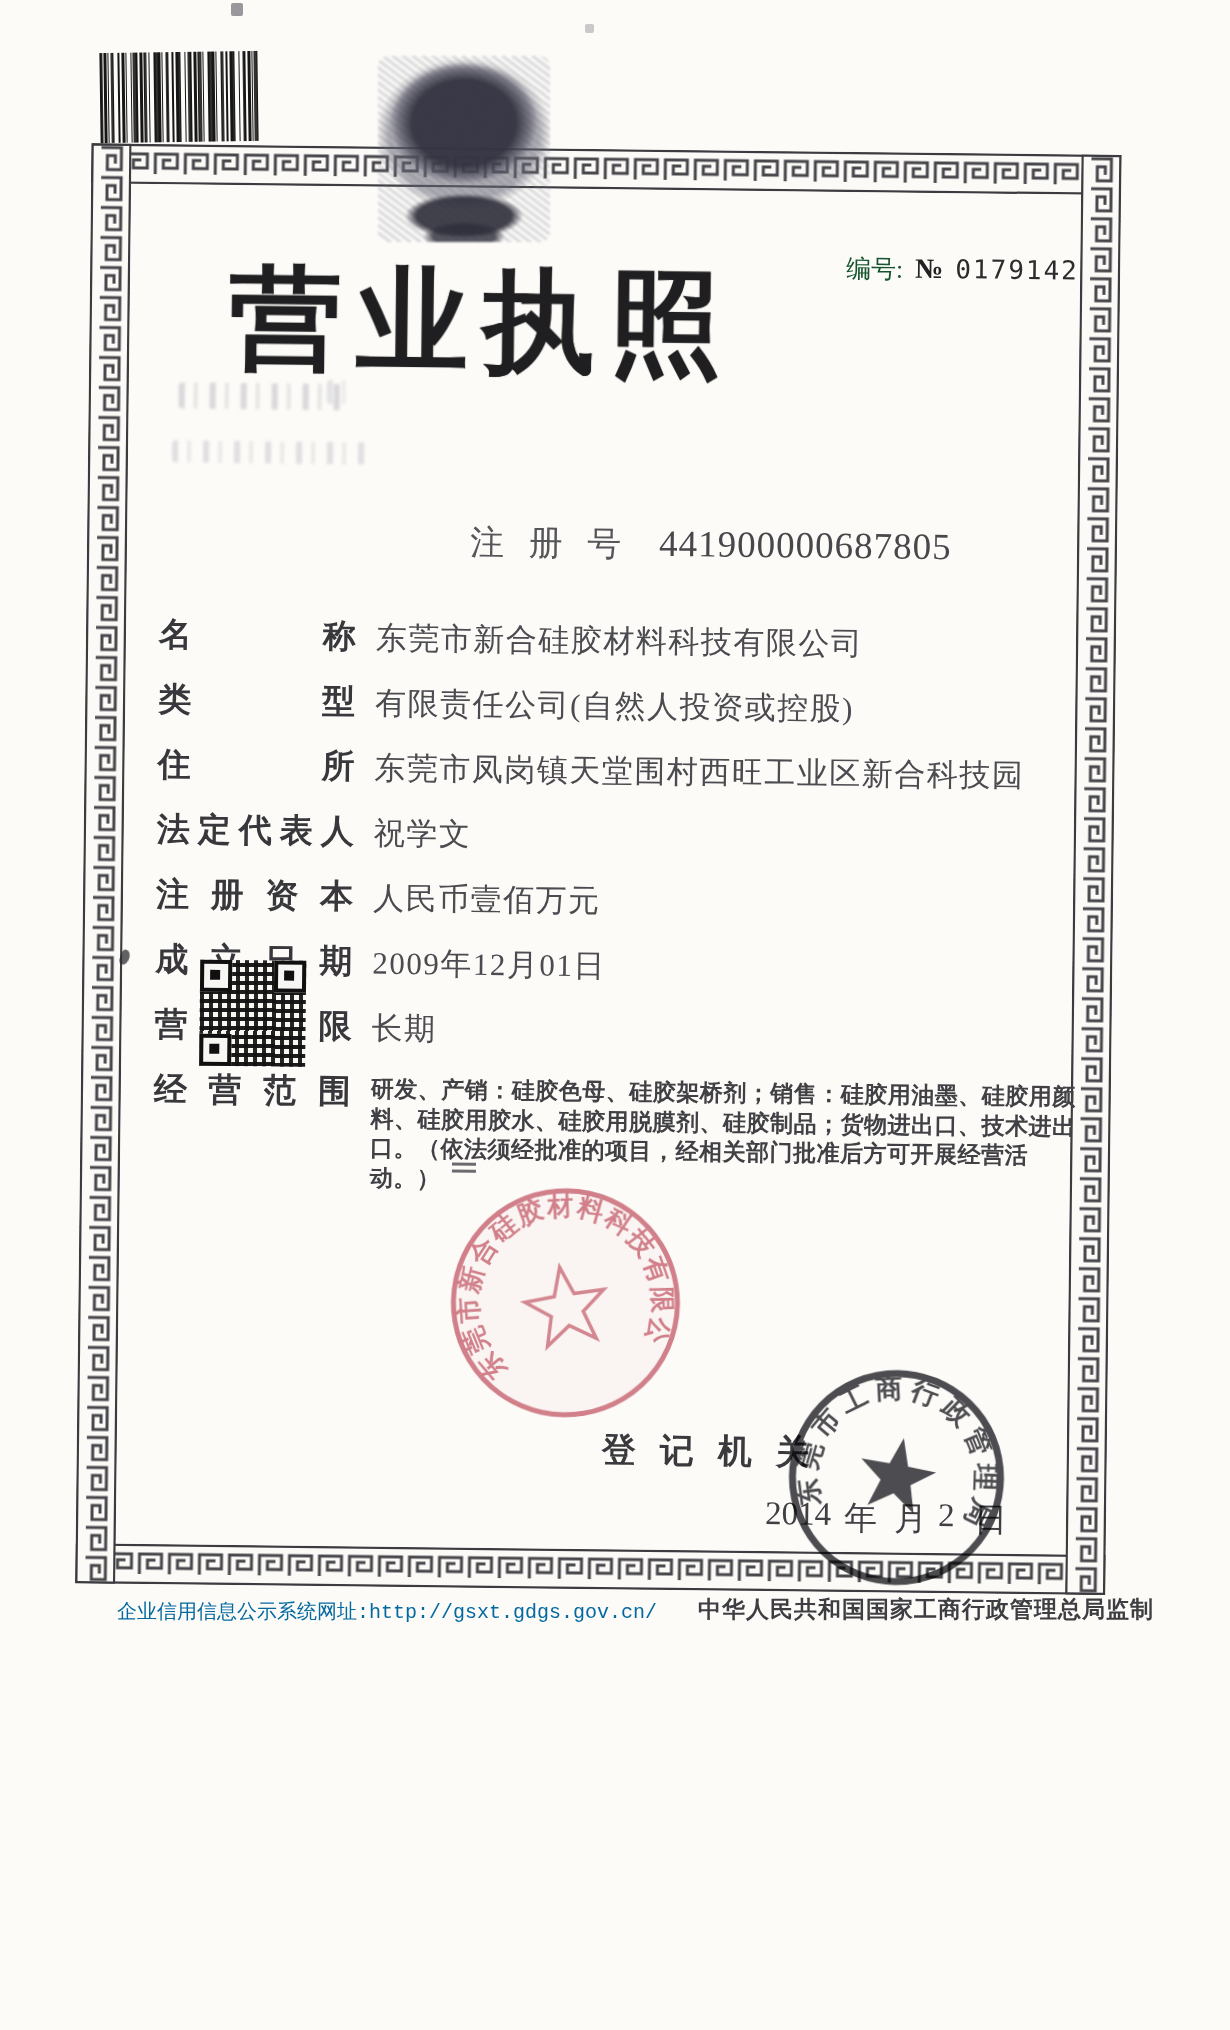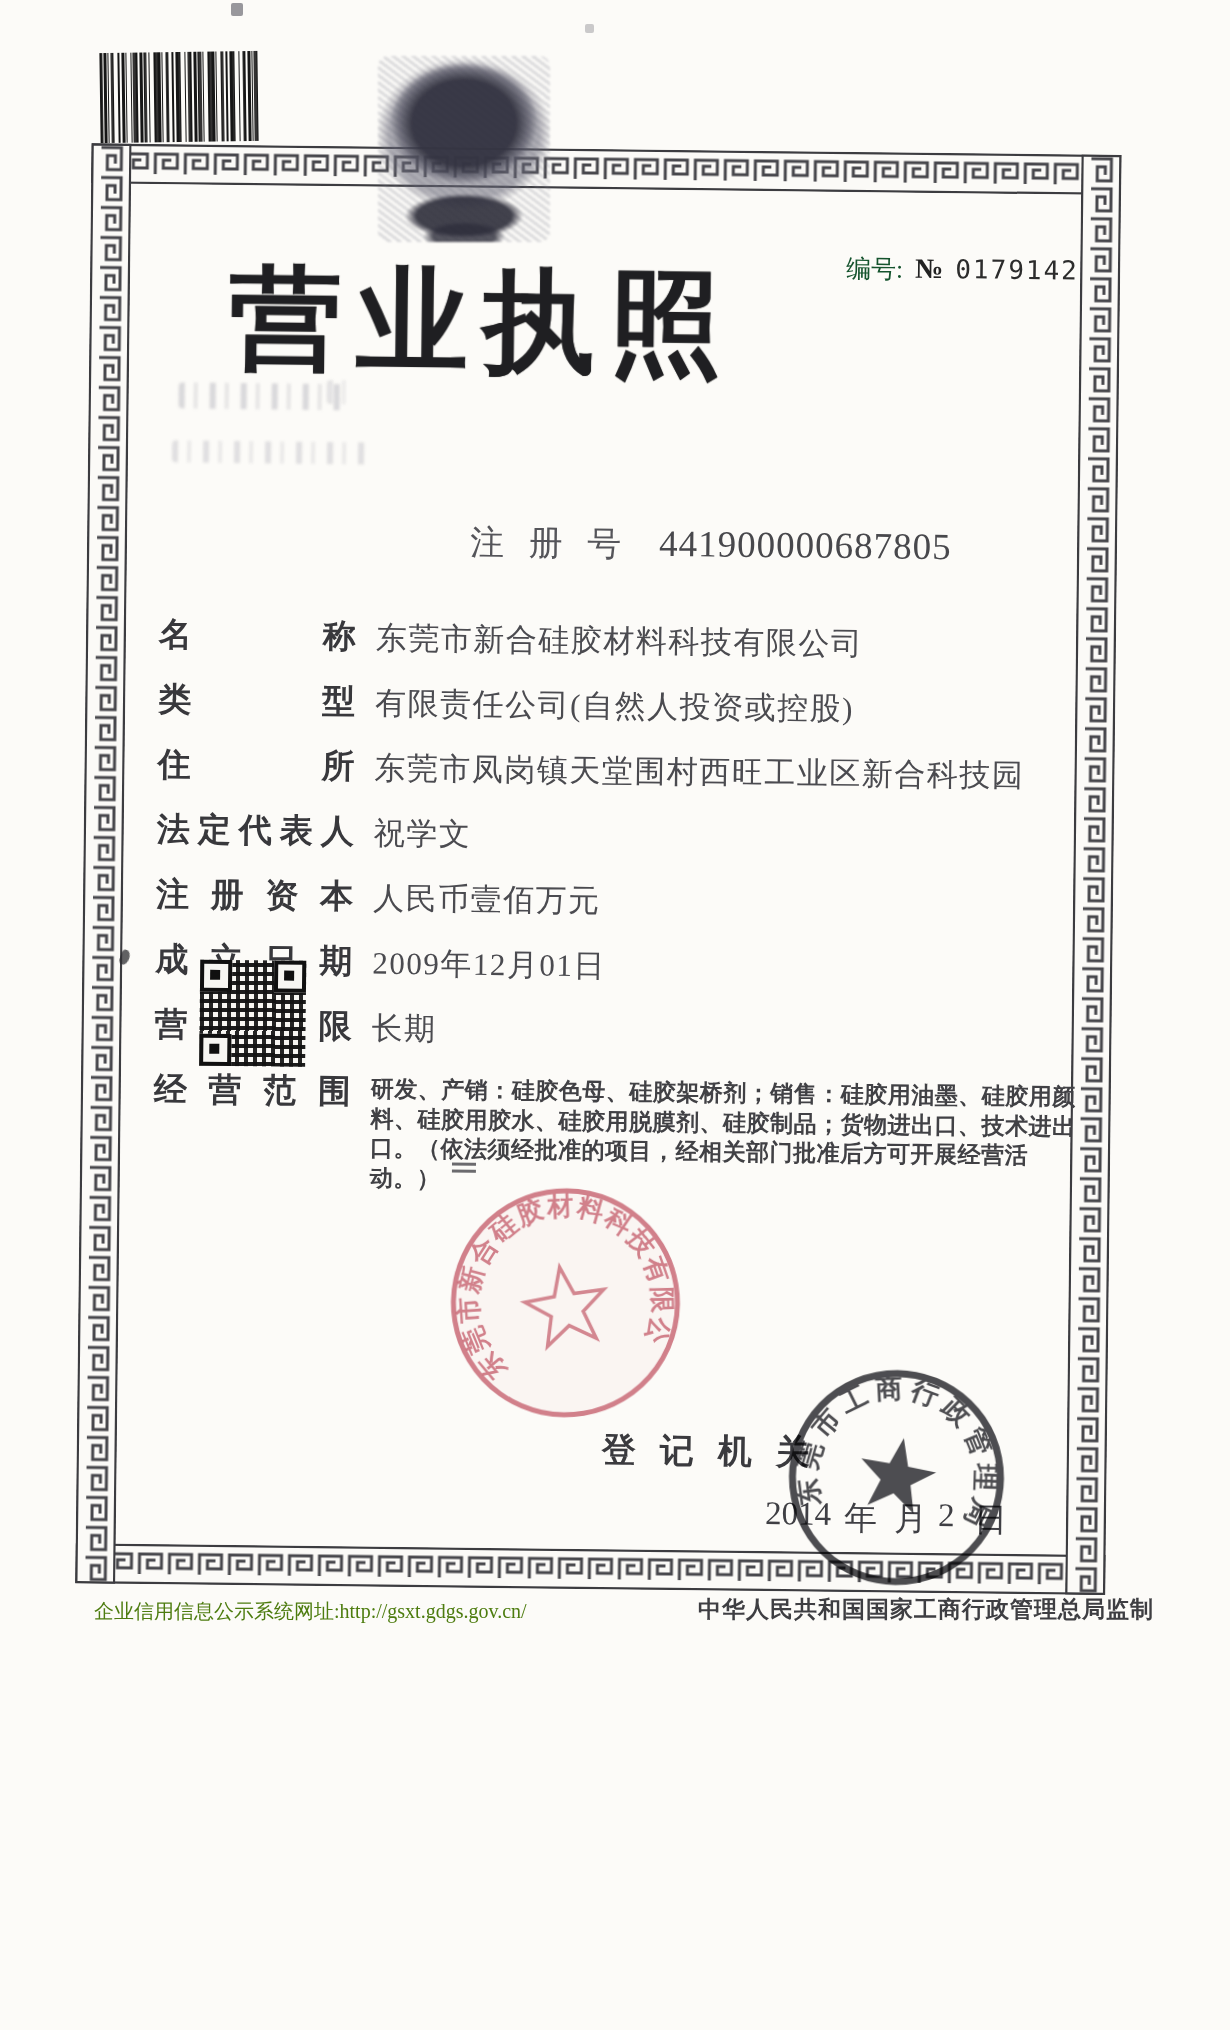--- a/index.html
+++ b/index.html
@@ -80,22 +80,22 @@
   .seal.company{left:347px;top:1014px;width:280px;height:280px;filter:blur(.4px);}
   .seal.authority{left:690px;top:1195px;width:260px;height:260px;filter:blur(.3px);}
   
   .registrar{position:absolute;left:525px;top:1278px;font-size:34px;font-weight:600;
     color:#3a3a3e;letter-spacing:24px;white-space:nowrap;}
   .issue-date{position:absolute;left:0;top:1344px;width:100%;height:44px;font-size:33px;color:#3f3f44;}
   .issue-date span{position:absolute;top:0;}
   .issue-date .dy{left:668px;margin-left:21px;} .issue-date .dyu{left:768px;}
   .issue-date .dmu{left:818px;} .issue-date .dd{left:862px;} .issue-date .ddu{left:898px;}
   
-  .footer-left{position:absolute;left:94px;top:1598px;font-size:20px;color:#4d7c0f;
-    font-family:Liberation Serif, serif;}
+  .footer-left{position:absolute;left:117px;top:1598px;font-size:20px;color:#0369a1;
+    font-family:Liberation Mono, monospace;}
   .footer-right{position:absolute;left:698px;top:1594px;font-size:23px;color:#3e3e42;
     font-weight:600;letter-spacing:1px;text-align:right;}
 </style>
 </head>
 <body>
 
 <svg width="0" height="0" style="position:absolute" aria-hidden="true">
   <defs>
     <pattern id="meander-h" width="30" height="40" patternUnits="userSpaceOnUse">
       <rect width="30" height="40" fill="#fbfaf7"></rect>

